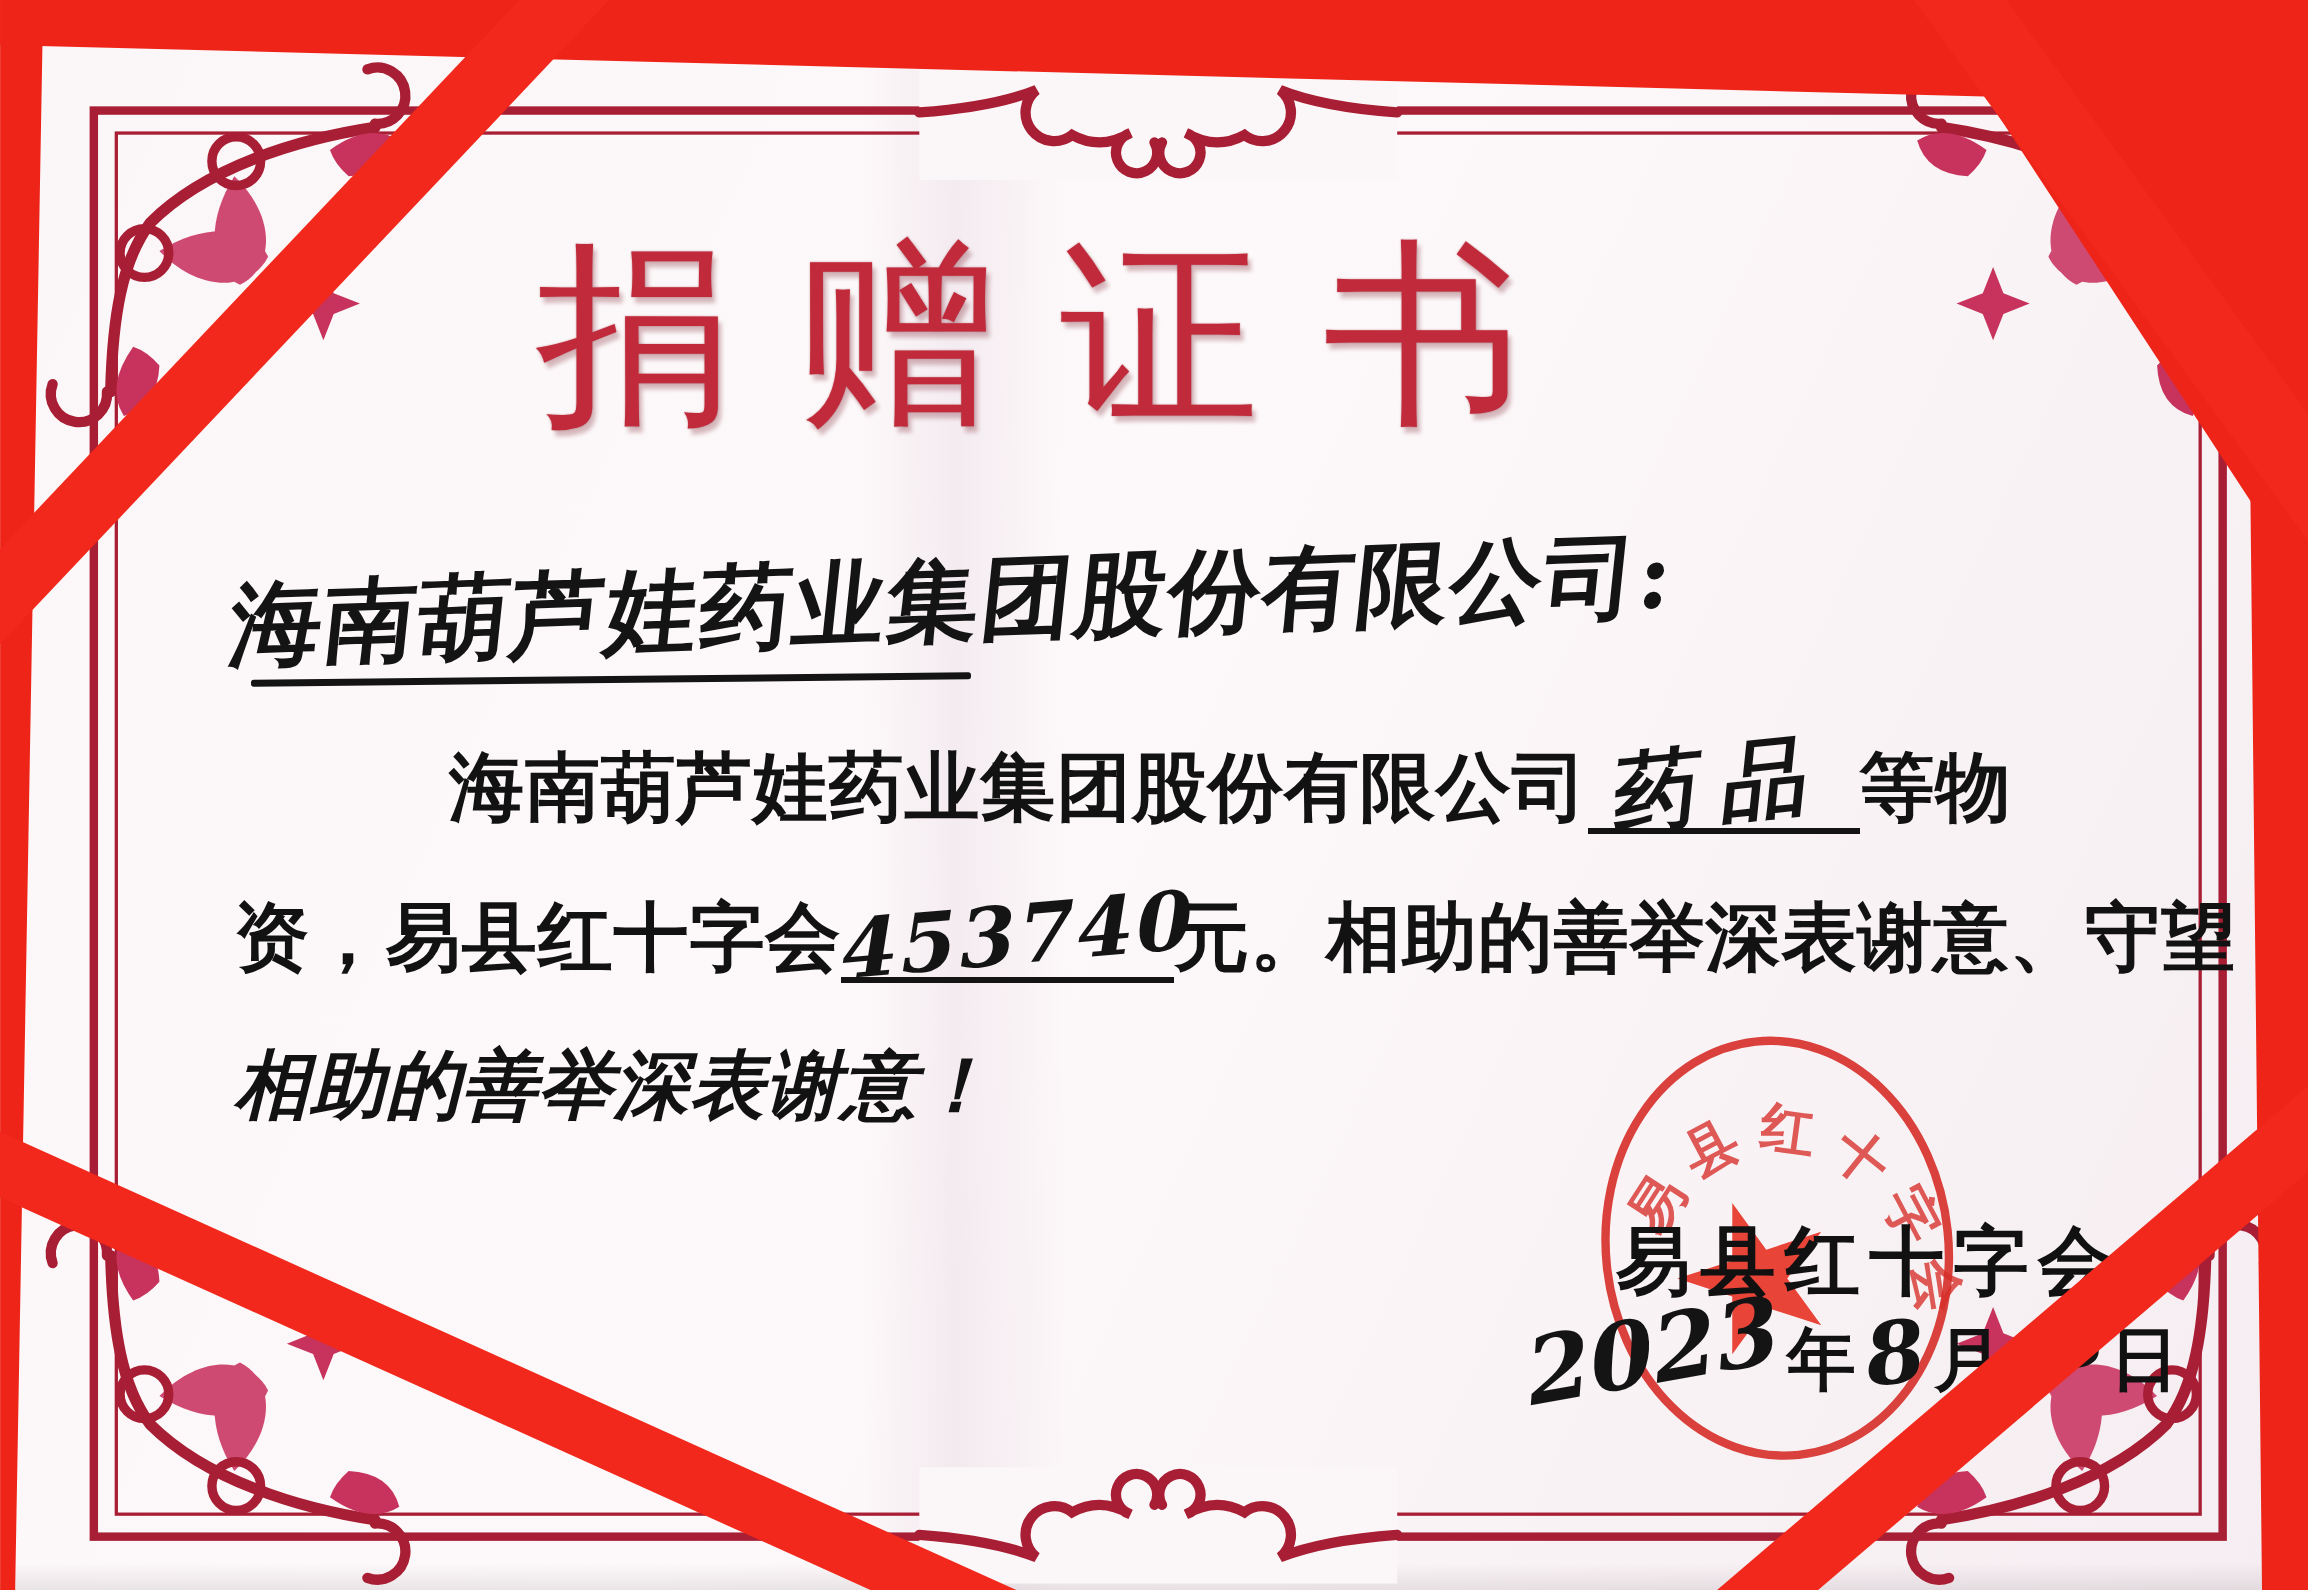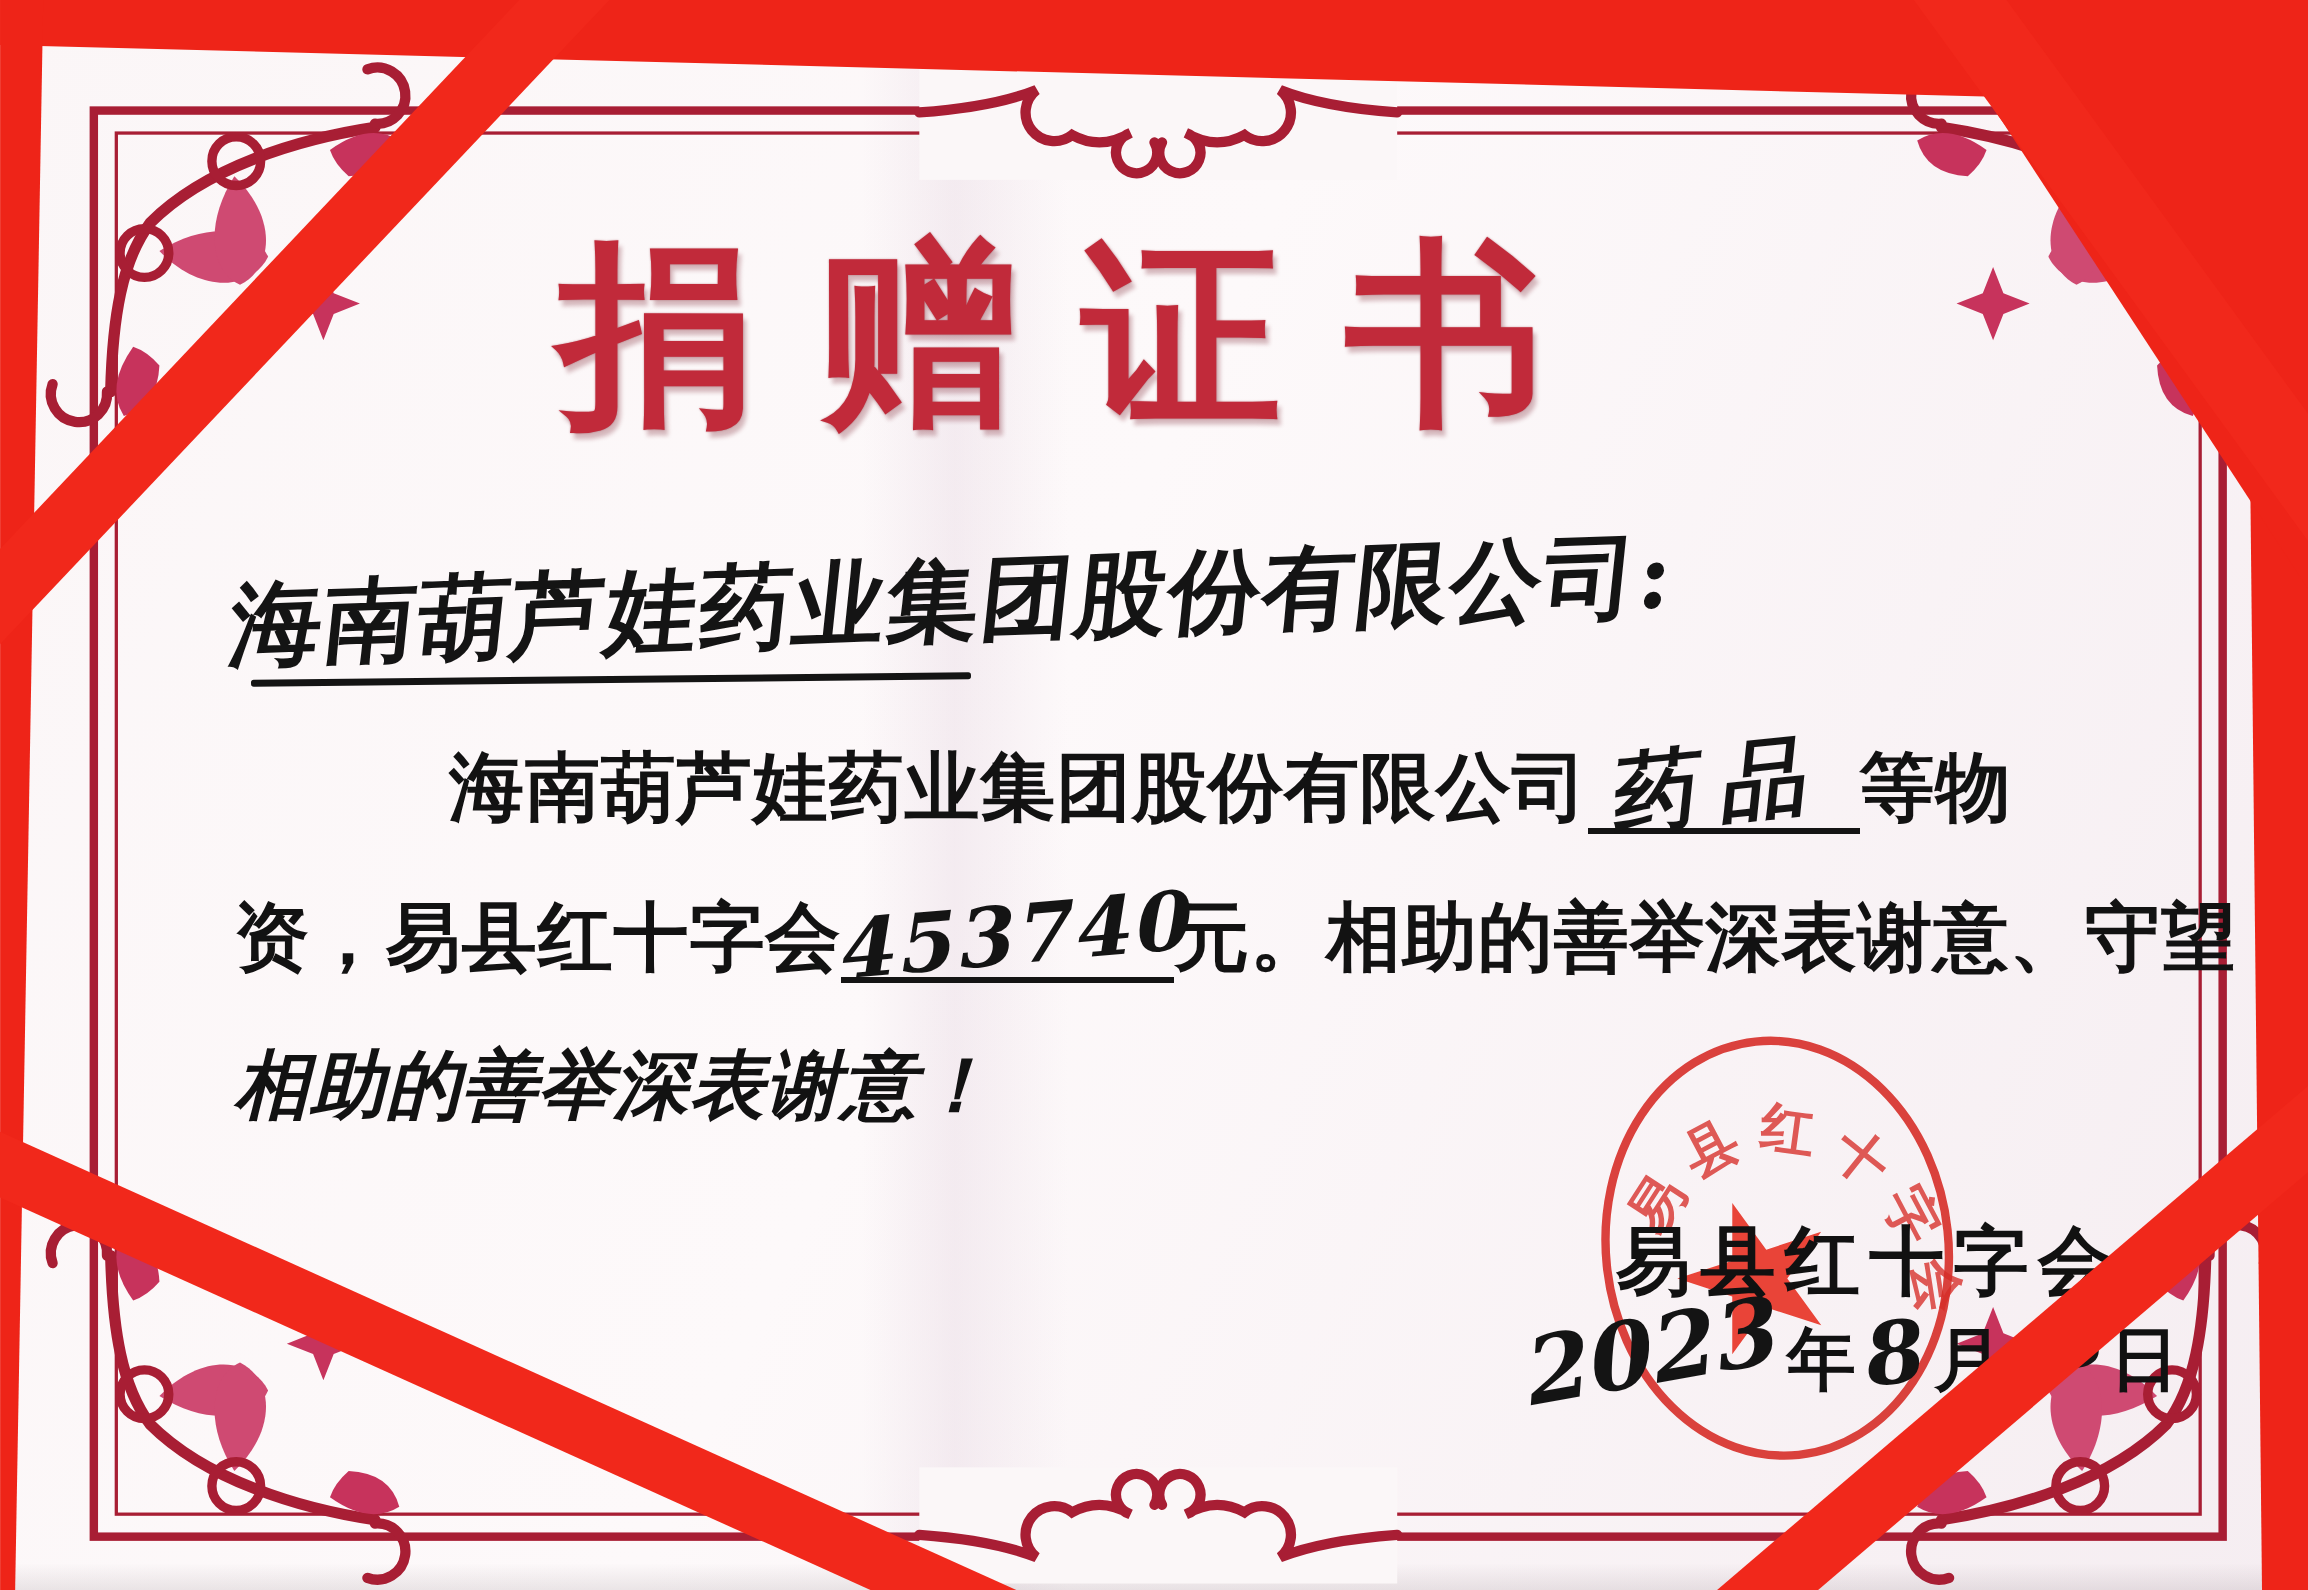--- a/index.html
+++ b/index.html
@@ -19,23 +19,23 @@
   .bottom-shade{
     position:absolute;left:0;bottom:0;width:100%;height:28px;
     background:linear-gradient(180deg,rgba(0,0,0,0) 0%,rgba(60,40,50,.10) 100%);
     z-index:1;
   }
   svg.layer{position:absolute;left:0;top:0;z-index:2;}
   svg.ribbons{z-index:6;}
 
   
   .title{
-    position:absolute;left:1082px;top:227px;transform:translateX(-50%);
+    position:absolute;left:1060px;top:227px;transform:translateX(-50%);
     font-family:"Liberation Serif", serif;
-    font-size:199px;line-height:1.1;font-weight:bold;
+    font-size:199px;line-height:1.1;font-weight:normal;
     letter-spacing:.32em;white-space:nowrap;
     color:#c12a3a;
     text-shadow:3.7px 5.6px 4.7px rgba(110,15,30,.28), 0 0 1.9px rgba(140,20,35,.5);
     z-index:3;
   }
   .hand{
     font-family:"DejaVu Serif", serif;
     color:#141414;font-weight:600;
     transform:rotate(-3deg) skewX(-9deg);
     display:inline-block;

